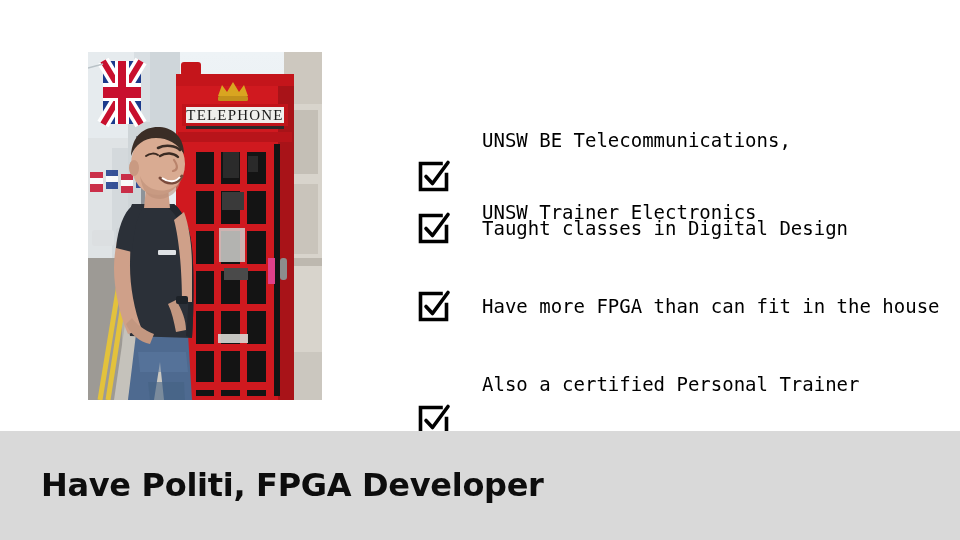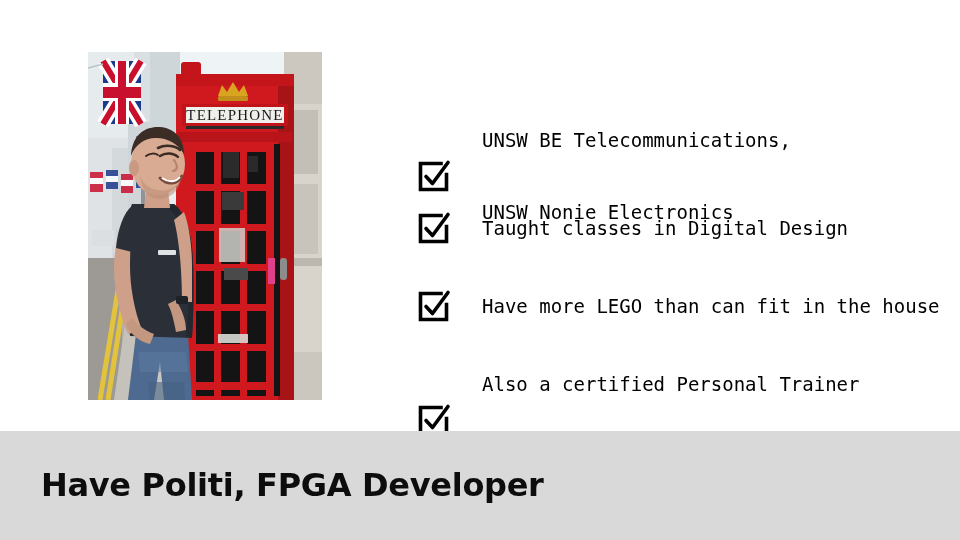--- a/index.html
+++ b/index.html
@@ -275,21 +275,21 @@
 
     <div class="bullet-row r0">
       <span class="checkbox-icon">
         <svg viewBox="0 0 36 36" width="36" height="36" aria-hidden="true">
           <path d="M31.5 16.5 L31.5 31.5 L5.5 31.5 L5.5 5.5 L26 5.5" fill="none" stroke="#000000" stroke-width="3.6" stroke-linecap="square"></path>
           <path d="M11 18.5 L17.5 25.5 L33 4.5" fill="none" stroke="#000000" stroke-width="3.6" stroke-linecap="round" stroke-linejoin="round"></path>
         </svg>
       </span>
       <span class="bullet-text">
         <span class="bullet-line">UNSW BE Telecommunications,</span>
-        <span class="bullet-line">UNSW Nonie Electronics</span>
+        <span class="bullet-line">UNSW Trainer Electronics</span>
       </span>
     </div>
 
     <div class="bullet-row r1">
       <span class="checkbox-icon">
         <svg viewBox="0 0 36 36" width="36" height="36" aria-hidden="true">
           <path d="M31.5 16.5 L31.5 31.5 L5.5 31.5 L5.5 5.5 L26 5.5" fill="none" stroke="#000000" stroke-width="3.6" stroke-linecap="square"></path>
           <path d="M11 18.5 L17.5 25.5 L33 4.5" fill="none" stroke="#000000" stroke-width="3.6" stroke-linecap="round" stroke-linejoin="round"></path>
         </svg>
       </span>
@@ -299,21 +299,21 @@
     </div>
 
     <div class="bullet-row r2">
       <span class="checkbox-icon">
         <svg viewBox="0 0 36 36" width="36" height="36" aria-hidden="true">
           <path d="M31.5 16.5 L31.5 31.5 L5.5 31.5 L5.5 5.5 L26 5.5" fill="none" stroke="#000000" stroke-width="3.6" stroke-linecap="square"></path>
           <path d="M11 18.5 L17.5 25.5 L33 4.5" fill="none" stroke="#000000" stroke-width="3.6" stroke-linecap="round" stroke-linejoin="round"></path>
         </svg>
       </span>
       <span class="bullet-text">
-        <span class="bullet-line">Have more LEGO than can fit in the house</span>
+        <span class="bullet-line">Have more FPGA than can fit in the house</span>
       </span>
     </div>
 
     <div class="bullet-row r3">
       <span class="checkbox-icon">
         <svg viewBox="0 0 36 36" width="36" height="36" aria-hidden="true">
           <path d="M31.5 16.5 L31.5 31.5 L5.5 31.5 L5.5 5.5 L26 5.5" fill="none" stroke="#000000" stroke-width="3.6" stroke-linecap="square"></path>
           <path d="M11 18.5 L17.5 25.5 L33 4.5" fill="none" stroke="#000000" stroke-width="3.6" stroke-linecap="round" stroke-linejoin="round"></path>
         </svg>
       </span>

